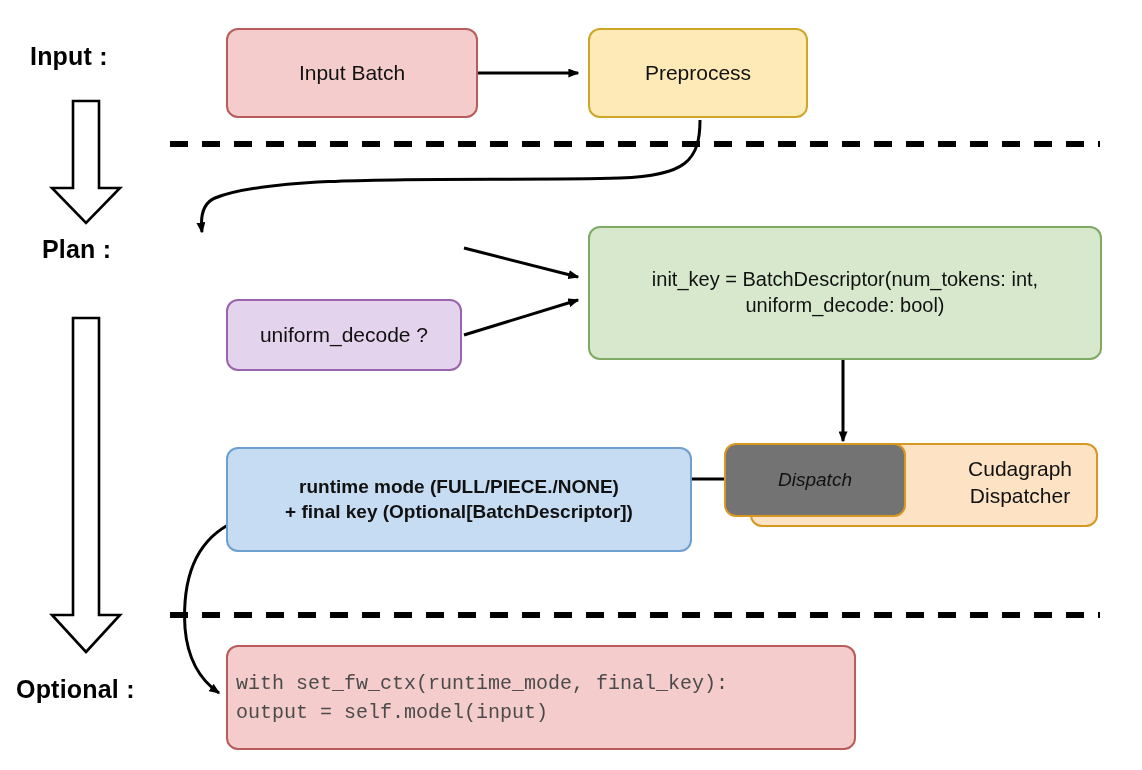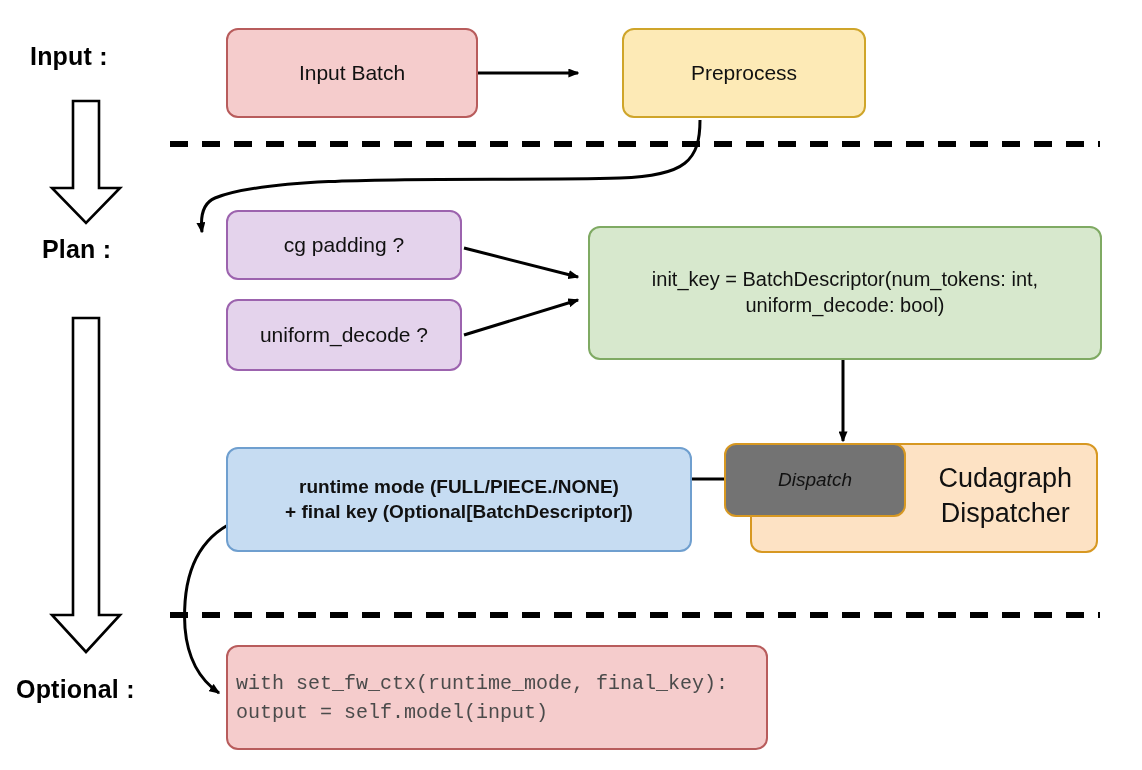--- a/index.html
+++ b/index.html
@@ -45,22 +45,22 @@
     color: #111111;
     line-height: 1.28;
   }
   .node-text { display: block; white-space: pre-line; }
 
   #node-input-batch {
     left: 226px; top: 28px; width: 252px; height: 90px;
     background: #f5cccc; border-color: #b85c5c; font-size: 21px;
   }
   #node-preprocess {
-    left: 588px; top: 28px; width: 244px; height: 90px;
-    background: #fdeab6; border-color: #cfa52a; font-size: 21px; margin-left: 34px;
+    left: 588px; top: 28px; width: 220px; height: 90px;
+    background: #fdeab6; border-color: #cfa52a; font-size: 21px;
   }
   #node-cg-padding {
     left: 226px; top: 210px; width: 236px; height: 70px;
     background: #e4d3ec; border-color: #9c63ae; font-size: 21px;
   }
   #node-uniform-decode {
     left: 226px; top: 299px; width: 236px; height: 72px;
     background: #e4d3ec; border-color: #9c63ae; font-size: 21px;
   }
   #node-init-key {
@@ -68,33 +68,33 @@
     background: #d7e8cd; border-color: #7faa63; font-size: 20px;
     padding: 0 10px;
   }
   #node-runtime-mode {
     left: 226px; top: 447px; width: 466px; height: 105px;
     background: #c6dcf2; border-color: #6f9fcf; font-size: 19px;
     padding: 0 8px;
     font-weight: bold;
   }
   #node-cudagraph-dispatcher {
-    left: 750px; top: 443px; width: 348px; height: 110px;
-    background: #fde2c4; border-color: #d79822; font-size: 27px;
+    left: 750px; top: 443px; width: 348px; height: 84px;
+    background: #fde2c4; border-color: #d79822; font-size: 21px;
     align-items: center; justify-content: flex-end;
     padding-right: 24px; padding-bottom: 4px;
   }
   #node-dispatch {
     left: 724px; top: 443px; width: 182px; height: 74px;
     background: #737373; border-color: #d79822; font-size: 19px;
     z-index: 3;
     font-style: italic;
   }
   #node-exec-code {
-    left: 226px; top: 645px; width: 542px; height: 105px;
+    left: 226px; top: 645px; width: 630px; height: 105px;
     background: #f5cccc; border-color: #b85c5c;
     font-family: "Liberation Mono", monospace;
     font-size: 20px;
     color: #4b4b4b;
     align-items: center; justify-content: flex-start;
     padding-left: 8px;
     text-align: left;
     line-height: 1.45;
   }
   #label-input { left: 30px; top: 42px; }
@@ -140,23 +140,20 @@
   <div class="stage-label" id="label-execute">Optional :</div>
 
   <div class="node" id="node-input-batch">
     <span class="node-text">Input Batch</span>
   </div>
 
   <div class="node" id="node-preprocess">
     <span class="node-text">Preprocess</span>
   </div>
 
-  <div class="node" id="node-cg-padding">
-    <span class="node-text">cg padding ?</span>
-  </div>
 
   <div class="node" id="node-uniform-decode">
     <span class="node-text">uniform_decode ?</span>
   </div>
 
   <div class="node" id="node-init-key">
     <span class="node-text">init_key = BatchDescriptor(num_tokens: int,
 uniform_decode: bool)</span>
   </div>
 

